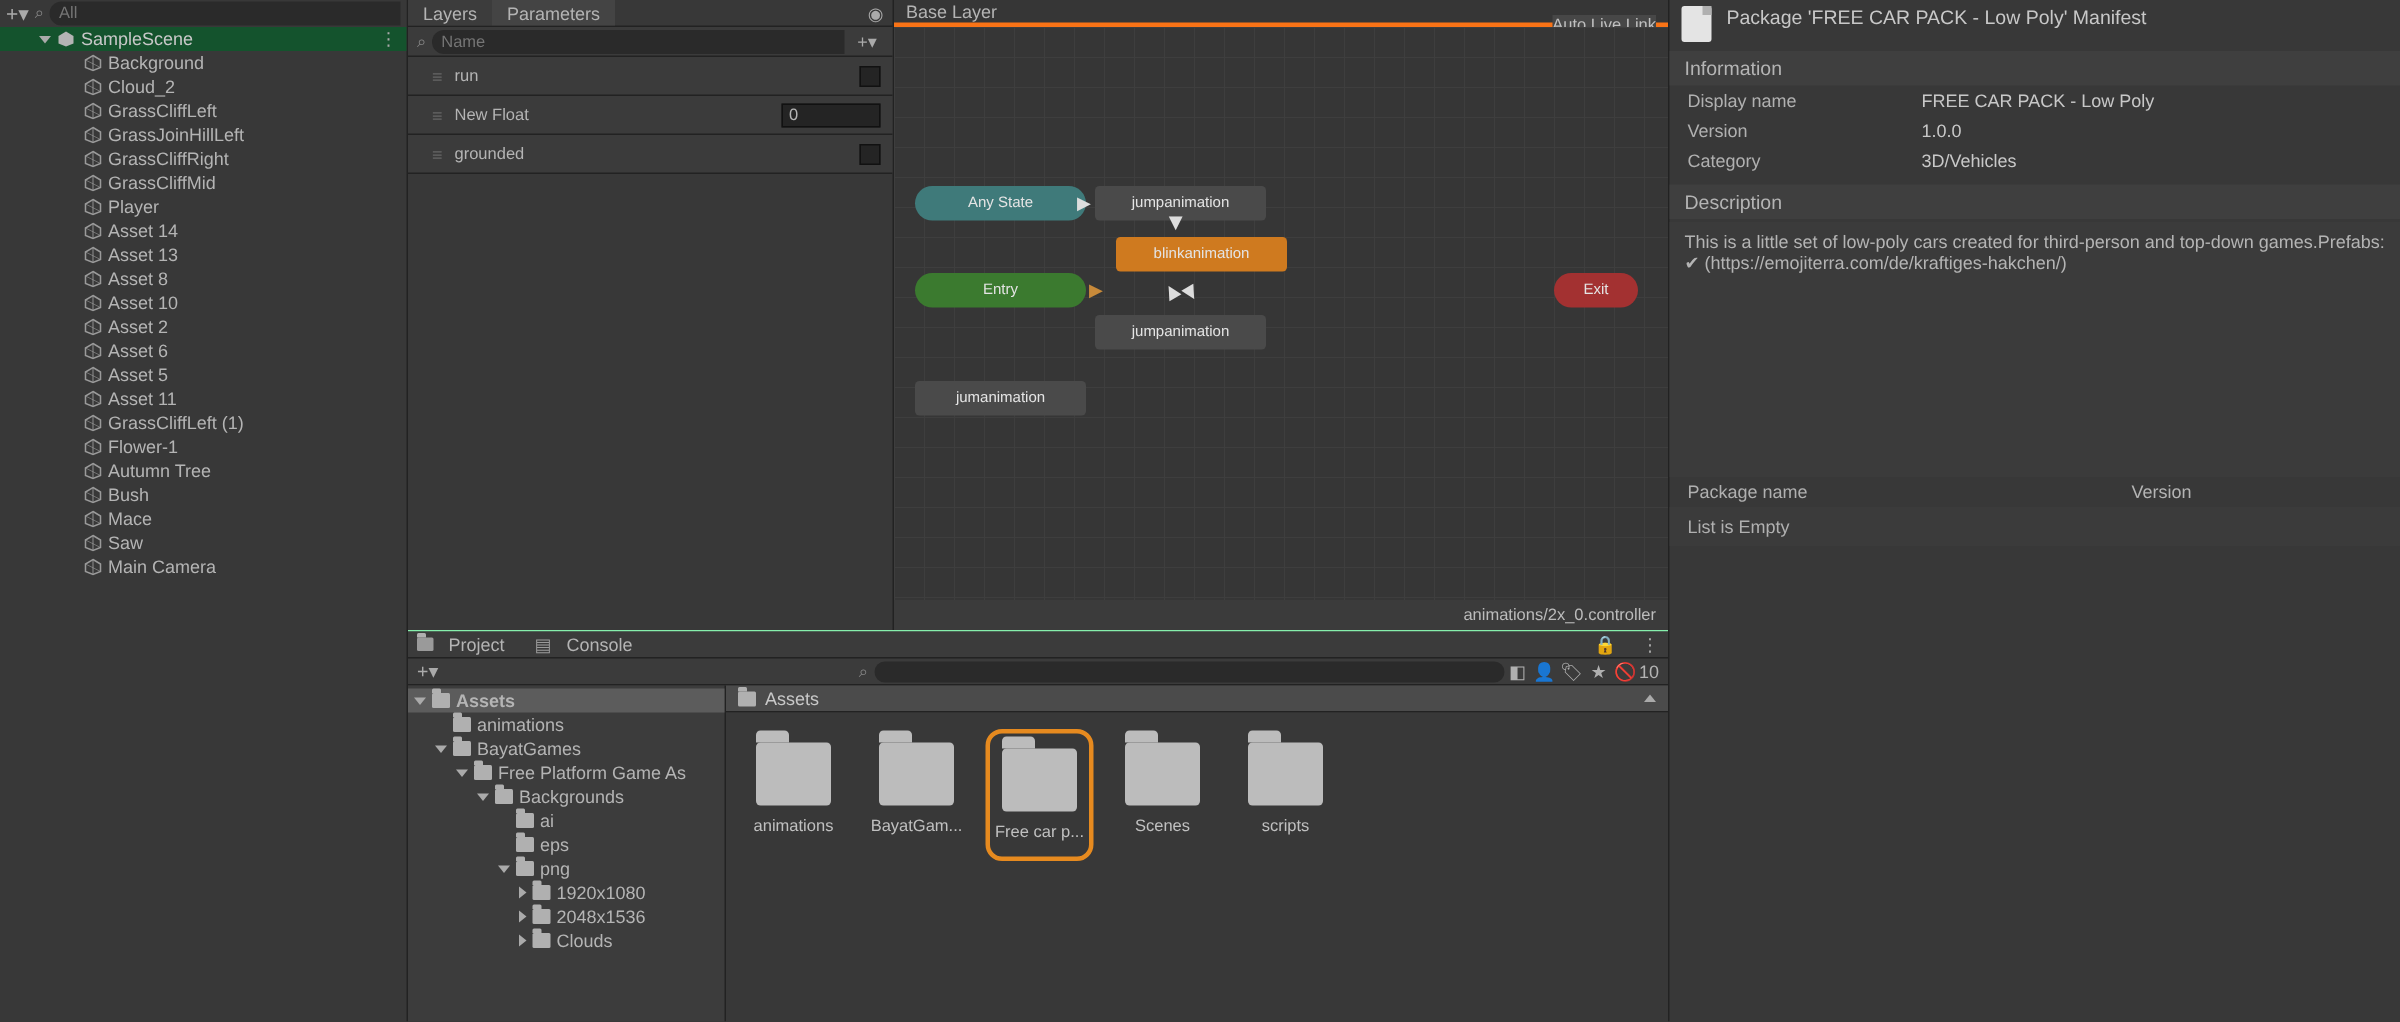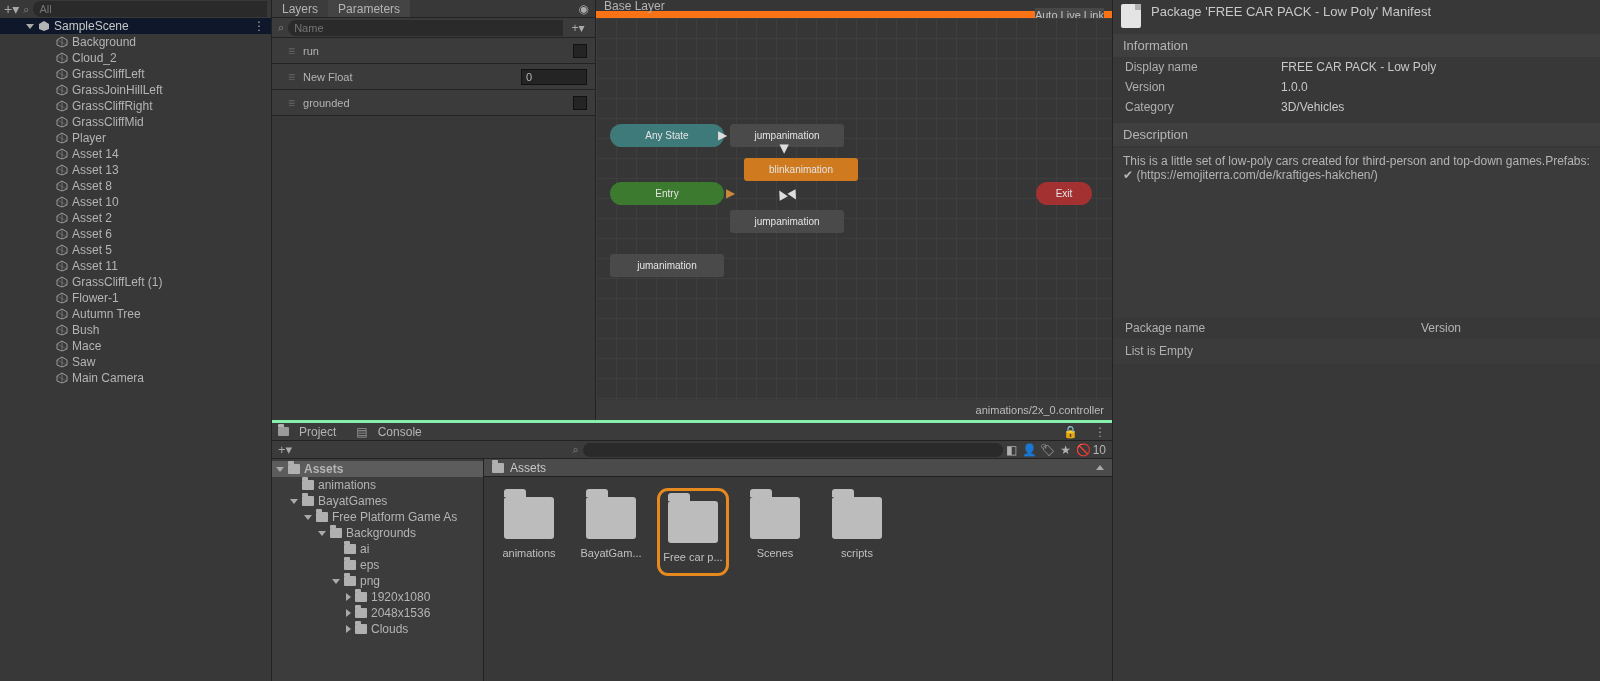--- a/index.html
+++ b/index.html
@@ -4,21 +4,21 @@
 <style>
 * { margin:0; padding:0; box-sizing:border-box; font-family:Arial,Helvetica,sans-serif; }
 body { background:#383838; color:#b4b4b4; font-size:12px; width:1600px; height:681px; overflow:hidden; }
 .root { display:flex; width:100%; height:100%; }
 
 
 .col-hierarchy { width:272px; background:#383838; display:flex; flex-direction:column; border-right:1px solid #222; }
 .hier-toolbar { height:18px; display:flex; align-items:center; padding:0 4px; background:#383838; gap:4px; }
 .hier-search { flex:1; height:16px; background:#2a2a2a; border:none; border-radius:8px 0 0 8px; color:#aaa; padding:0 6px; font-size:11px; }
 .scene-row { height:16px; display:flex; align-items:center; padding-left:38px; gap:4px; }
-.scene-row.head { background:#0f172a; color:#c8c8c8; padding-left:26px; }
+.scene-row.head { background:#14532d; color:#c8c8c8; padding-left:26px; }
 .go-row { height:16px; display:flex; align-items:center; padding-left:56px; gap:4px; color:#b4b4b4; }
 .cube-icon { width:12px; height:12px; display:flex; align-items:center; justify-content:center; color:#b4b4b4; }
 .tri { display:inline-block; border-style:solid; }
 .tri-down { border-width:5px 4px 0 4px; border-color:#aaa transparent transparent transparent; }
 .tri-right { border-width:4px 0 4px 5px; border-color:transparent transparent transparent #aaa; }
 
 
 .col-mid { width:840px; display:flex; flex-direction:column; }
 .animator-top { height:420px; display:flex; }
 .param-panel { width:324px; background:#383838; border-right:1px solid #222; display:flex; flex-direction:column; }
@@ -27,35 +27,35 @@
 .tab.active { background:#444; }
 .param-name-row { height:20px; display:flex; align-items:center; background:#3b3b3b; border-bottom:1px solid #222; padding:0 6px; gap:4px; }
 .param-name-in { flex:1; height:16px; background:#2a2a2a; border:none; border-radius:8px 0 0 8px; color:#999; padding:0 6px; font-size:11px; }
 .plus-dd { width:22px; height:16px; display:flex; align-items:center; justify-content:center; color:#aaa; font-size:12px; }
 .param-row { height:26px; display:flex; align-items:center; padding:0 8px 0 16px; background:#3b3b3b; border-bottom:1px solid #222; gap:8px; }
 .param-label { flex:1; font-size:11px; }
 .param-chk { width:14px; height:14px; background:#242424; border:1px solid #111; }
 .param-num { width:66px; height:16px; background:#242424; border:1px solid #111; color:#b4b4b4; padding:0 4px; font-size:11px; }
 
 .graph-panel { flex:1; position:relative; background:#363636; }
-.graph-head { height:18px; display:flex; align-items:center; justify-content:space-between; padding:0 8px; border-bottom:7px solid #f97316; }
+.graph-head { height:18px; display:flex; align-items:center; justify-content:space-between; padding:0 8px; border-bottom:3px solid #f97316; }
 .graph-grid { position:absolute; inset:18px 0 20px 0; background-color:#363636;
   background-image:linear-gradient(#3e3e3e 1px,transparent 1px),linear-gradient(90deg,#3e3e3e 1px,transparent 1px);
   background-size:20px 20px; }
 .graph-footer { position:absolute; left:0; right:0; bottom:0; height:20px; display:flex; align-items:center; justify-content:flex-end; padding:0 8px; background:#3b3b3b; color:#bcbcbc; font-size:11px; }
 .node { position:absolute; width:114px; height:23px; border-radius:3px; display:flex; align-items:center; justify-content:center; font-size:10px; color:#e4e4e4; }
 .node.grey { background:#4a4a4a; }
 .node.orange { background:#cf7a1f; }
 .node.teal { background:#3f7a7a; border-radius:12px; }
 .node.green { background:#3b7a2f; border-radius:12px; }
 .node.red { background:#a33131; border-radius:12px; width:56px; }
 .arrow { position:absolute; color:#ddd; font-size:12px; }
 
 
-.project-panel { flex:1; display:flex; flex-direction:column; background:#383838; border-top:3px solid #86efac; }
+.project-panel { flex:1; display:flex; flex-direction:column; background:#383838; border-top:1px solid #86efac; }
 .proj-tabs { height:18px; display:flex; align-items:center; gap:10px; padding:0 6px; background:#3b3b3b; border-bottom:1px solid #222; position:relative; }
 .proj-tool-row { height:18px; display:flex; align-items:center; padding:0 6px; background:#3b3b3b; border-bottom:1px solid #222; }
 .proj-tool-row .spacer { flex:1; }
 .proj-search { width:420px; height:14px; background:#2a2a2a; border:none; border-radius:7px; color:#aaa; padding:0 6px; font-size:10px; }
 .proj-ico { width:18px; color:#b0b0b0; text-align:center; font-size:12px; }
 .proj-body { flex:1; display:flex; }
 .proj-tree { width:212px; background:#3c3c3c; border-right:1px solid #222; padding:2px 0; }
 .tree-row { height:16px; display:flex; align-items:center; gap:4px; color:#b4b4b4; }
 .folder-ic { width:12px; height:10px; background:#b0b0b0; border-radius:1px; position:relative; }
 .folder-ic::before { content:""; position:absolute; top:-3px; left:0; width:6px; height:3px; background:#b0b0b0; border-radius:1px 1px 0 0; }

